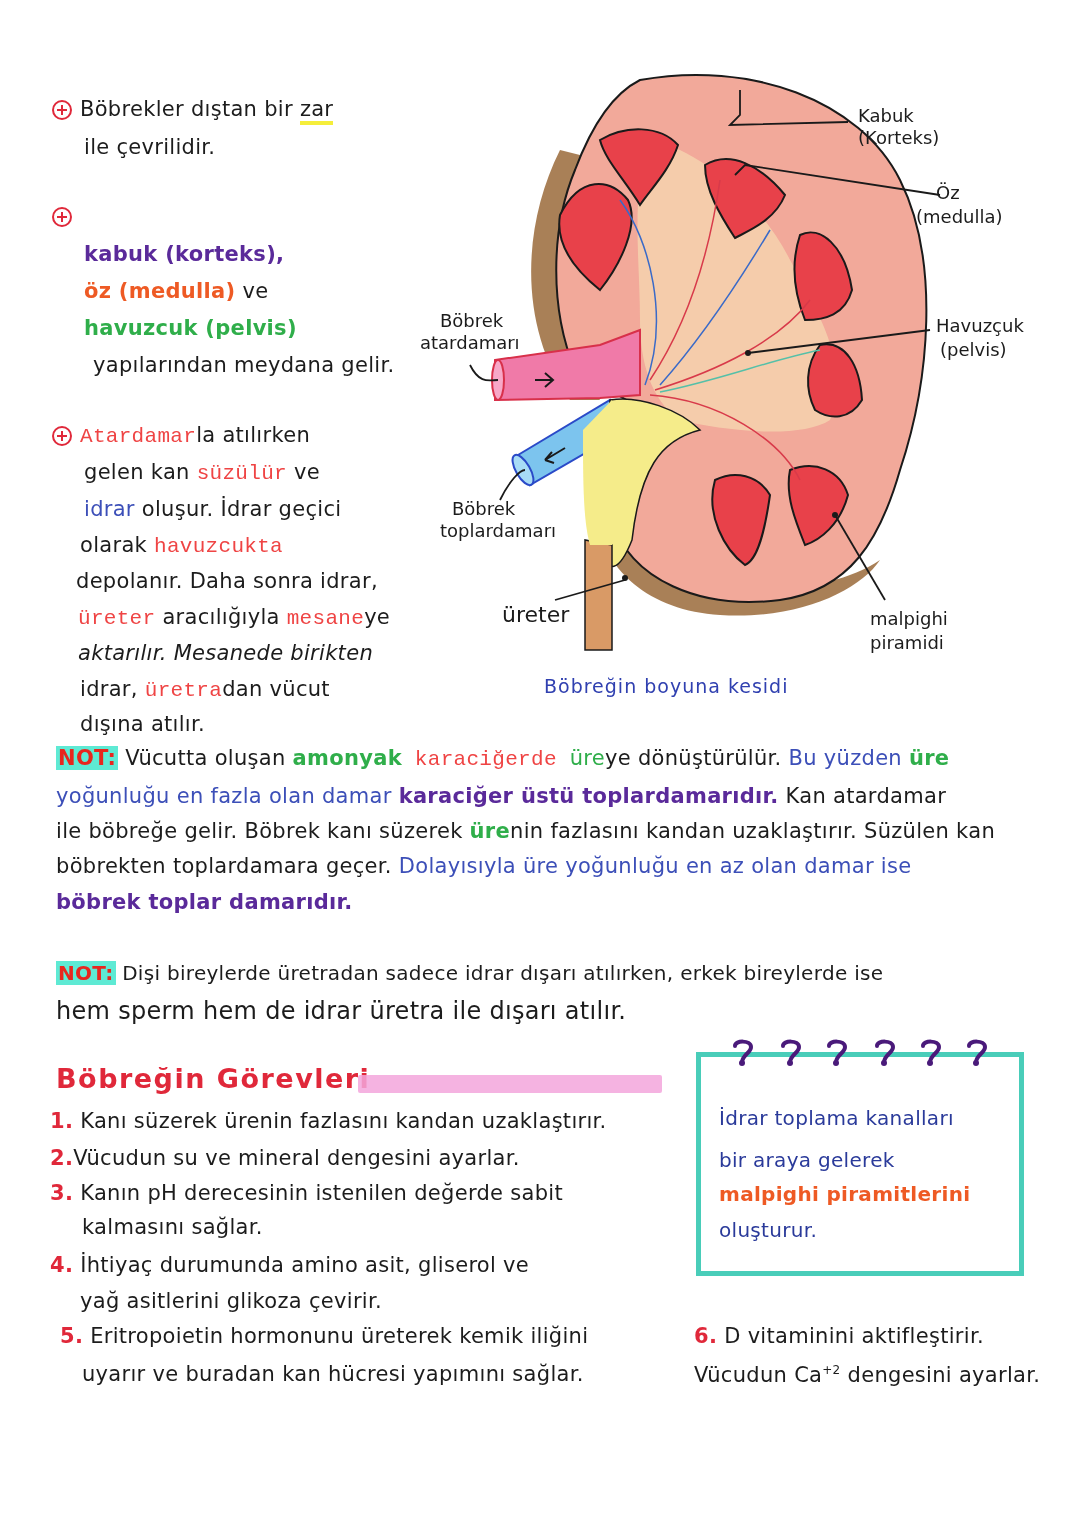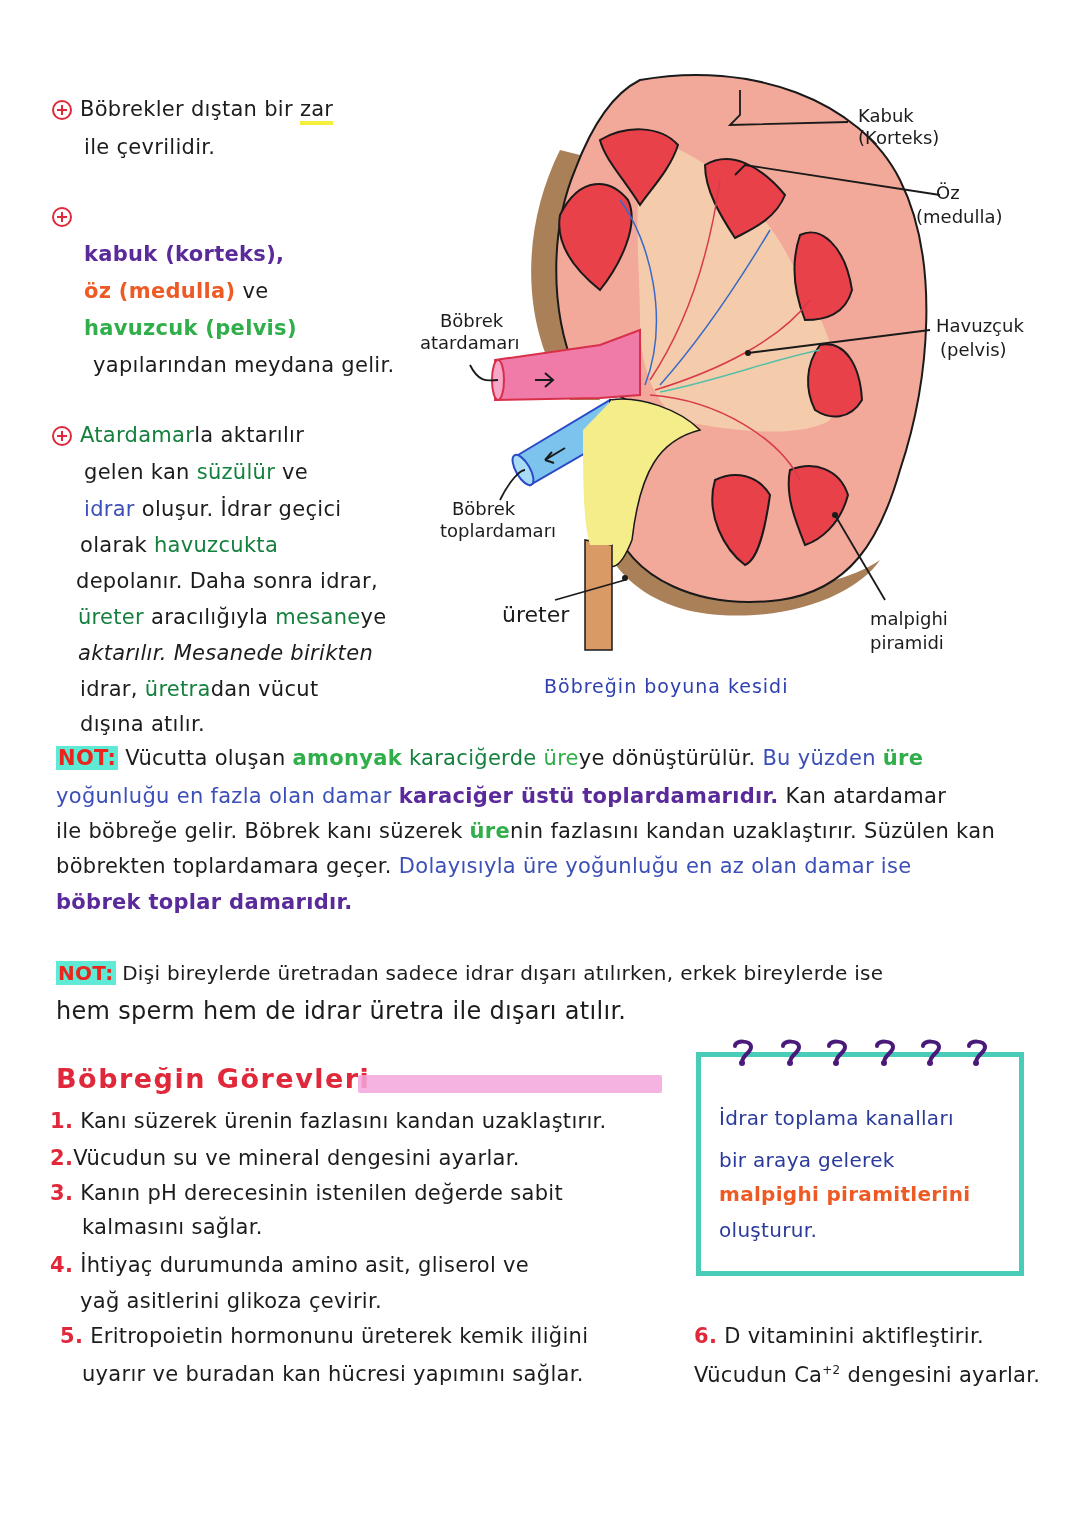--- a/index.html
+++ b/index.html
@@ -2,21 +2,21 @@
 <html><head>
 <meta charset="utf-8">
 <style>
   * { box-sizing: border-box; margin: 0; padding: 0; }
   html, body { width: 1080px; height: 1526px; background: #ffffff; }
   body { position: relative; font-family: "DejaVu Sans", sans-serif; color: #1a1a1a; overflow: hidden; }
   .abs { position: absolute; }
   .line { position: absolute; font-size: 21px; line-height: 26px; white-space: nowrap; letter-spacing: 0.3px; }
   .bold { font-weight: bold; }
   .c-black { color: #1c1c1c; }
-  .c-red { color: #15803d; }
+  .c-red { color: #ef4444; font-family: Liberation Mono, monospace; }
   .c-blue { color: #3c4fb8; }
   .c-purple { color: #5a2a9a; }
   .c-orange { color: #ee5a24; }
   .c-green { color: #2fae4a; }
   .c-navy { color: #2a3a9a; }
   .plus-icon { display: inline-block; width: 20px; height: 20px; border: 2px solid #e0283a; border-radius: 50%; position: relative; vertical-align: middle; margin-right: 8px; }
   .plus-icon::before, .plus-icon::after { content: ""; position: absolute; background: #e0283a; }
   .plus-icon::before { left: 3px; right: 3px; top: 7px; height: 2px; }
   .plus-icon::after { top: 3px; bottom: 3px; left: 7px; width: 2px; }
   .hl-yellow { border-bottom: 4px solid #f5ee3a; }
@@ -46,21 +46,21 @@
   <div class="line c-purple bold" style="left:84px; top:241px;">kabuk (korteks),</div>
   <div class="line" style="left:84px; top:278px;">
     <span class="c-orange bold">öz (medulla)</span><span class="c-black"> ve</span>
   </div>
   <div class="line c-green bold" style="left:84px; top:315px;">havuzcuk (pelvis)</div>
   <div class="line c-black" style="left:84px; top:352px;margin-left:9px;">yapılarından meydana gelir.</div>
 </div>
 
 <div>
   <div class="line" style="left:52px; top:422px;">
-    <span class="plus-icon"></span><span class="c-red">Atardamar</span><span class="c-black">la aktarılır</span>
+    <span class="plus-icon"></span><span class="c-red">Atardamar</span><span class="c-black">la atılırken</span>
   </div>
   <div class="line" style="left:84px; top:459px;">
     <span class="c-black">gelen kan </span><span class="c-red">süzülür</span><span class="c-black"> ve</span>
   </div>
   <div class="line" style="left:84px; top:496px;">
     <span class="c-blue">idrar</span><span class="c-black"> oluşur. İdrar geçici</span>
   </div>
   <div class="line" style="left:80px; top:532px;">
     <span class="c-black">olarak </span><span class="c-red">havuzcukta</span>
   </div>

